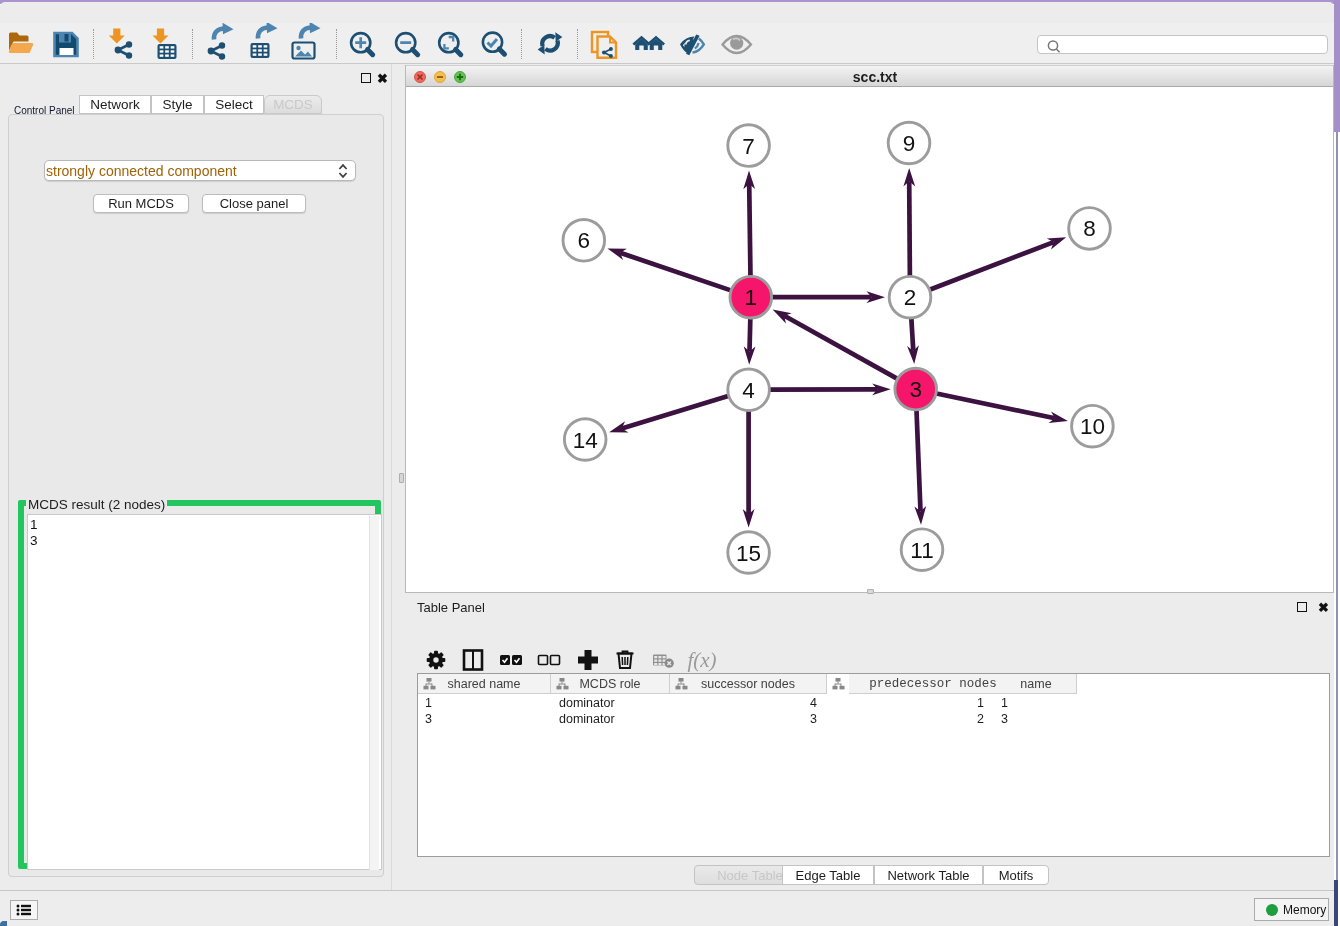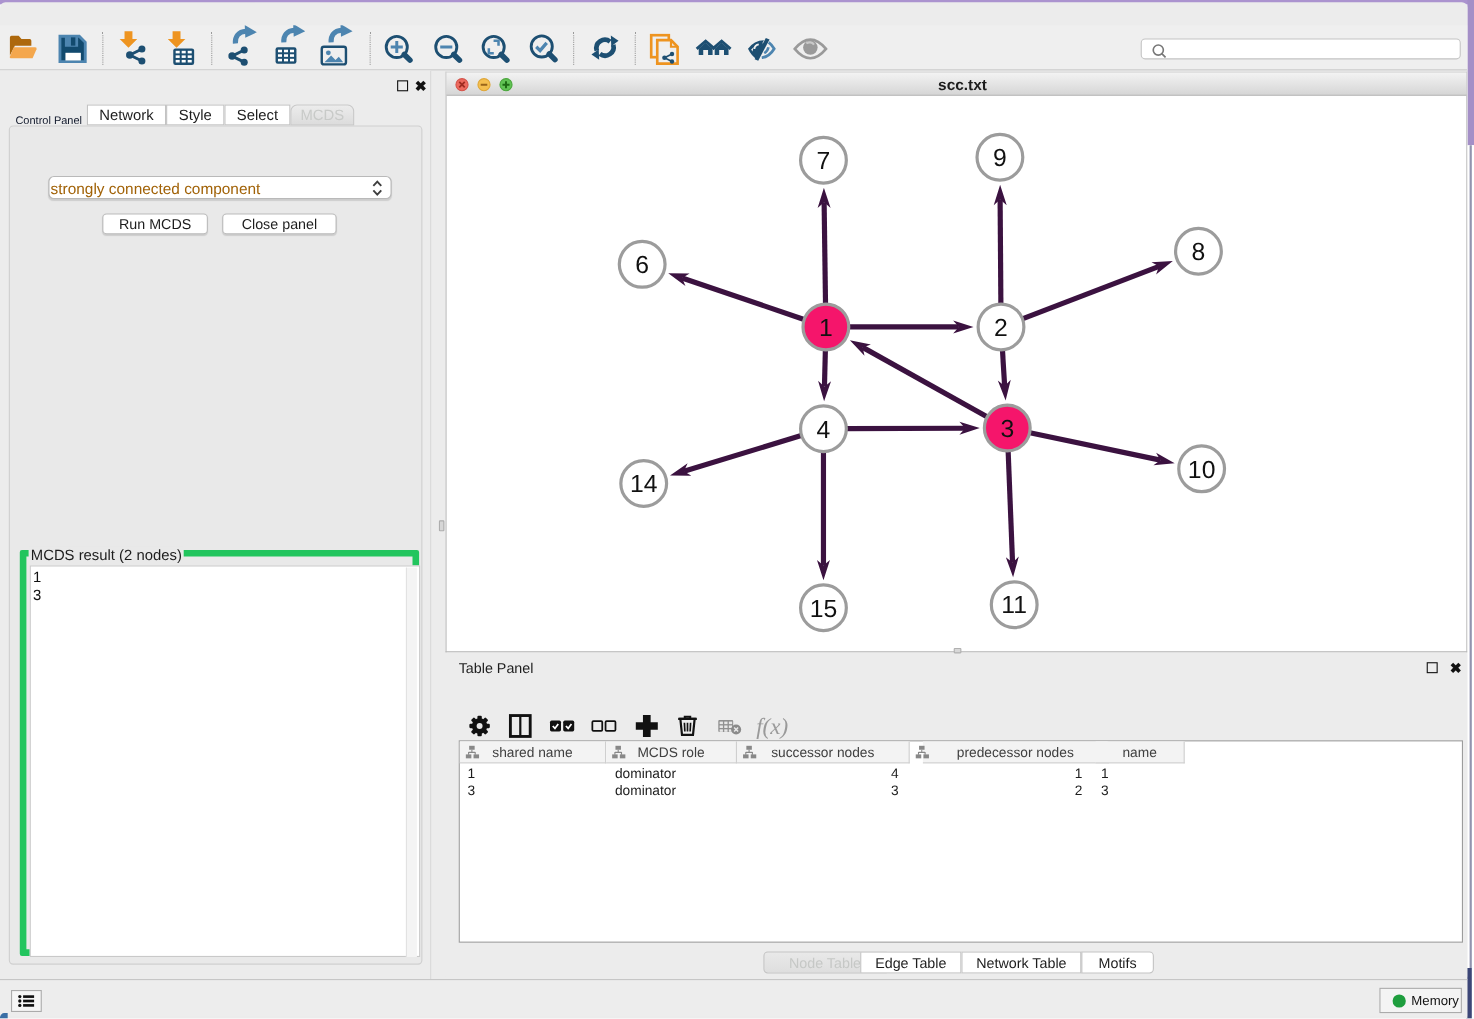--- a/index.html
+++ b/index.html
@@ -349,21 +349,21 @@
           <rect x="-0.40000000000000036" y="3.0" width="3" height="2.3" fill="#e8e8e8"></rect>
           <circle cx="6.2" cy="3.2" r="4.6" fill="#8a8a8a"></circle>
           <path d="M4.4,1.4 l3.6,3.6 M8,1.4 l-3.6,3.6" stroke="#e8e8e8" stroke-width="1.4"></path>
         </g>
         <text x="297" y="60" font-family="Liberation Serif, serif" font-style="italic" font-size="21" fill="#9a9a9a" text-anchor="middle">f(x)</text>
       </svg>
     <div id="ttable">
       <div class="th" style="left:0px;width:133px;">shared name</div>
         <div class="th" style="left:133px;width:119px;">MCDS role</div>
         <div class="th" style="left:252px;width:157px;">successor nodes</div>
-        <div class="th" style="left:421px;width:169px;">predecessor nodes</div>
+        <div class="th" style="left:431px;width:169px;font-family:Liberation Mono, monospace;">predecessor nodes</div>
         <div class="th" style="left:578px;width:81px;">name</div>
         <svg width="600" height="20" style="position:absolute;left:0;top:0;pointer-events:none">
           <g transform="translate(13,10)" fill="#888">
             <rect x="-4.5" y="-6" width="5" height="3.6"></rect>
             <rect x="-7.5" y="1.8" width="5" height="3.6"></rect>
             <rect x="-0.5" y="1.8" width="5" height="3.6"></rect>
             <path d="M-2,-2.4 l0,2 M-5,0 l6,0 M-5,-0.4 l0,2.6 M1,-0.4 l0,2.6" stroke="#888" fill="none" stroke-width="1"></path>
           </g>
           <g transform="translate(146,10)" fill="#888">
             <rect x="-4.5" y="-6" width="5" height="3.6"></rect>

